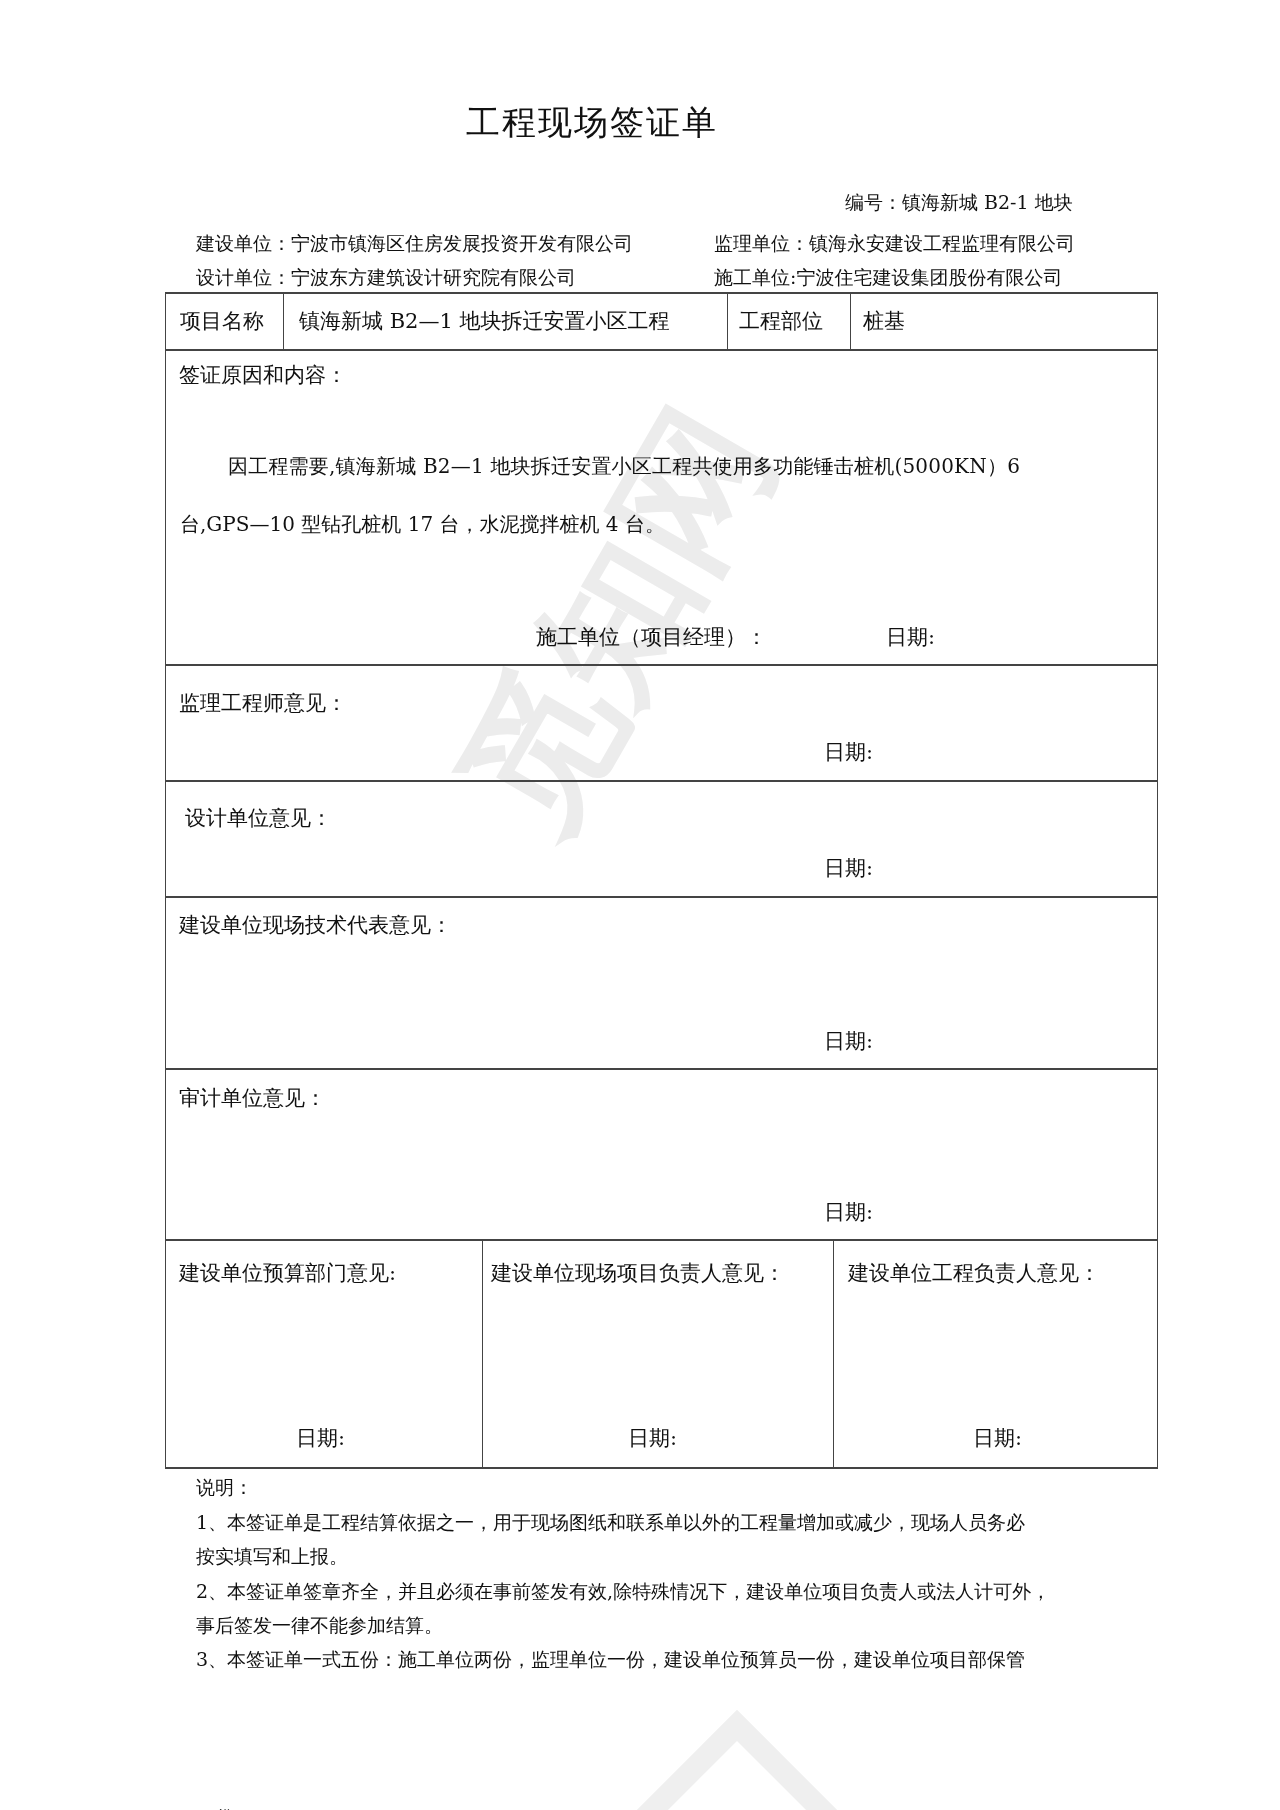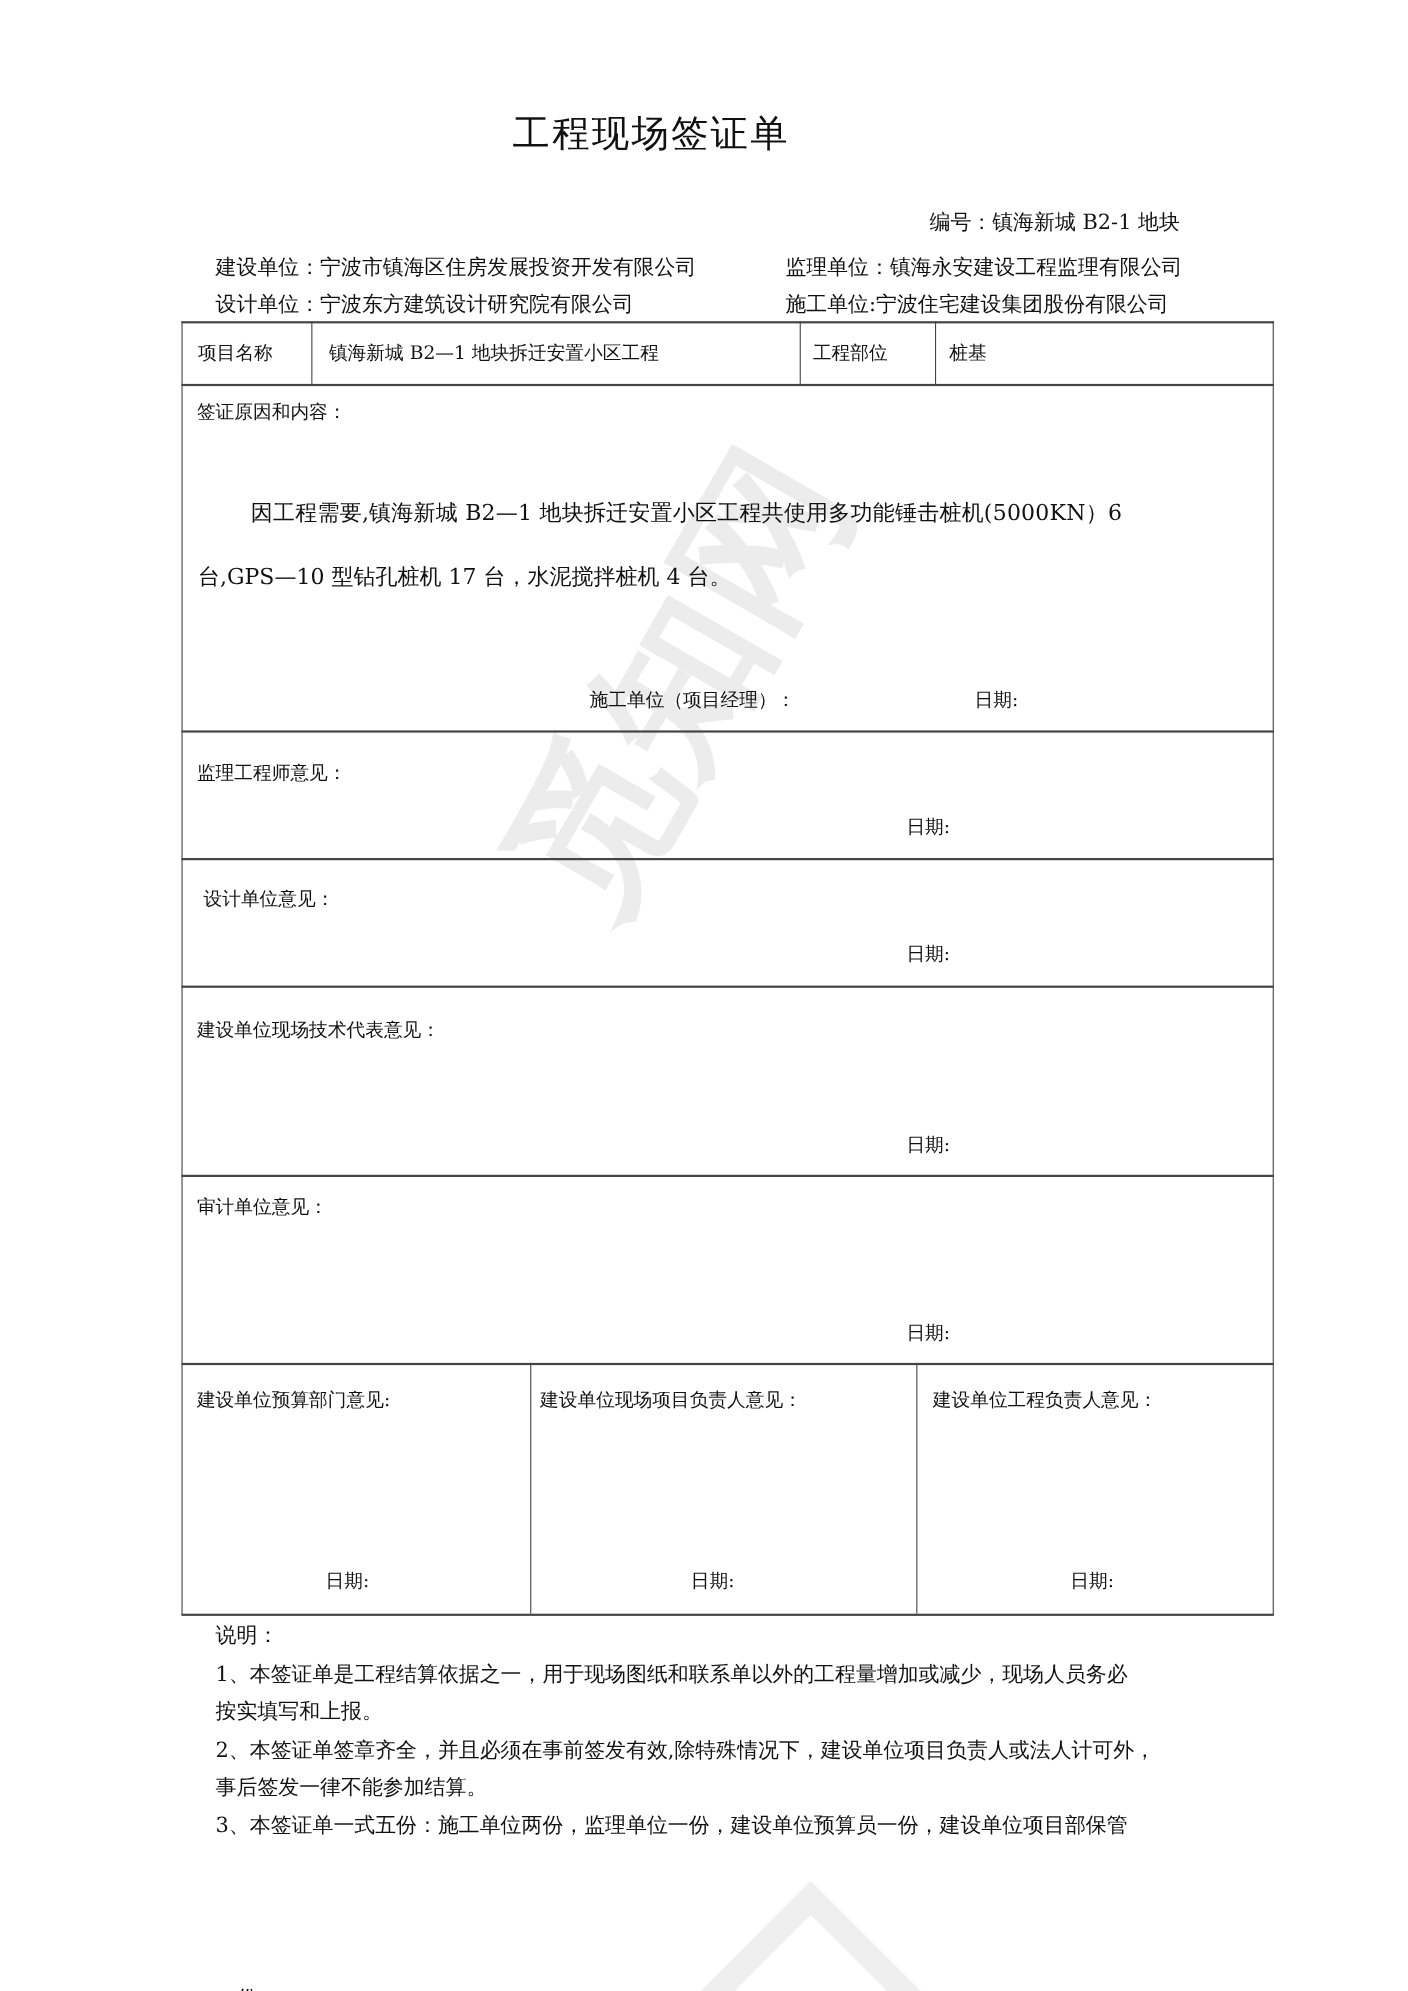--- a/index.html
+++ b/index.html
@@ -7,21 +7,21 @@
     width: 1280px; height: 1810px; position: relative; overflow: hidden;
     font-family: "DejaVu Serif", "Liberation Serif", serif;
     color: #111111;
   }
   .abs { position: absolute; white-space: nowrap; }
   .title {
     left: 0; width: 1184px; top: 100px; text-align: center;
     font-size: 34px; letter-spacing: 2px; line-height: 44px;
   }
   .meta { font-size: 19px; line-height: 24px; }
-  .cell-text { font-size: 17px; line-height: 26px; }
+  .cell-text { font-size: 21px; line-height: 26px; }
   .body-text { font-size: 20px; line-height: 26px; }
   .note-text { font-size: 19px; line-height: 24px; text-align: center; }
 
   
   .hline { position: absolute; height: 0; border-top: 2px solid #444; }
   .vline { position: absolute; width: 0; border-left: 1.5px solid #444; }
 
   .watermark {
     position: absolute; color: #ececec; font-size: 150px; font-weight: bold;
     transform: rotate(-60deg); transform-origin: center; white-space: nowrap;
@@ -78,21 +78,21 @@
 <div class="abs body-text" style="left:180px; top:511px;">台,GPS—10 型钻孔桩机 17 台，水泥搅拌桩机 4 台。</div>
 <div class="abs cell-text" style="left:498px; top:624px;margin-left:38px;">施工单位（项目经理）：</div>
 <div class="abs cell-text" style="left:886px; top:624px;">日期:</div>
 
 <div class="abs cell-text" style="left:179px; top:690px;">监理工程师意见：</div>
 <div class="abs cell-text" style="left:824px; top:739px;">日期:</div>
 
 <div class="abs cell-text" style="left:185px; top:805px;">设计单位意见：</div>
 <div class="abs cell-text" style="left:824px; top:855px;">日期:</div>
 
-<div class="abs cell-text" style="left:179px; top:912px;margin-top:12px;">建设单位现场技术代表意见：</div>
+<div class="abs cell-text" style="left:179px; top:912px;">建设单位现场技术代表意见：</div>
 <div class="abs cell-text" style="left:824px; top:1028px;">日期:</div>
 
 <div class="abs cell-text" style="left:179px; top:1085px;">审计单位意见：</div>
 <div class="abs cell-text" style="left:824px; top:1199px;">日期:</div>
 
 <div class="abs cell-text" style="left:179px; top:1260px;">建设单位预算部门意见:</div>
 <div class="abs cell-text" style="left:296px; top:1425px;">日期:</div>
 
 <div class="abs cell-text" style="left:491px; top:1260px;">建设单位现场项目负责人意见：</div>
 <div class="abs cell-text" style="left:628px; top:1425px;">日期:</div>

